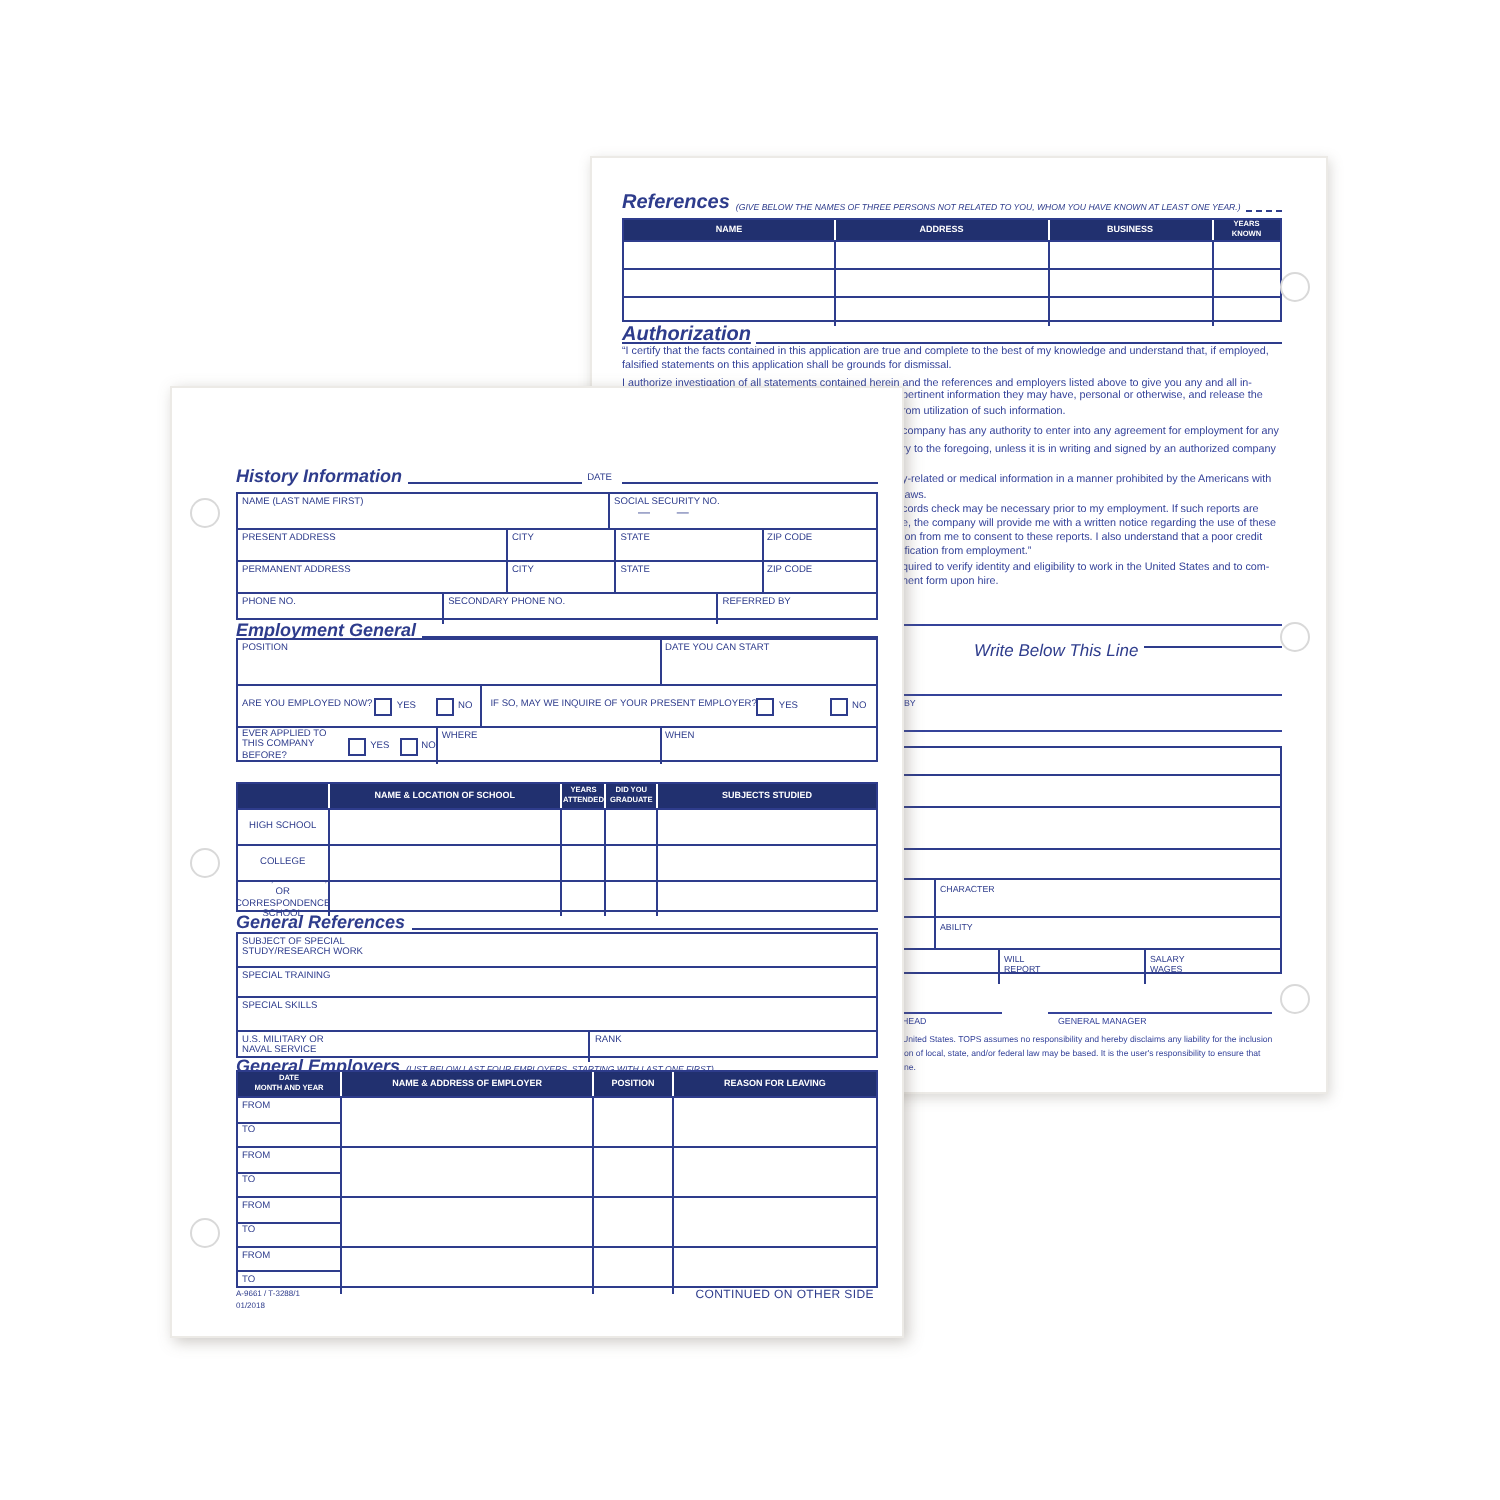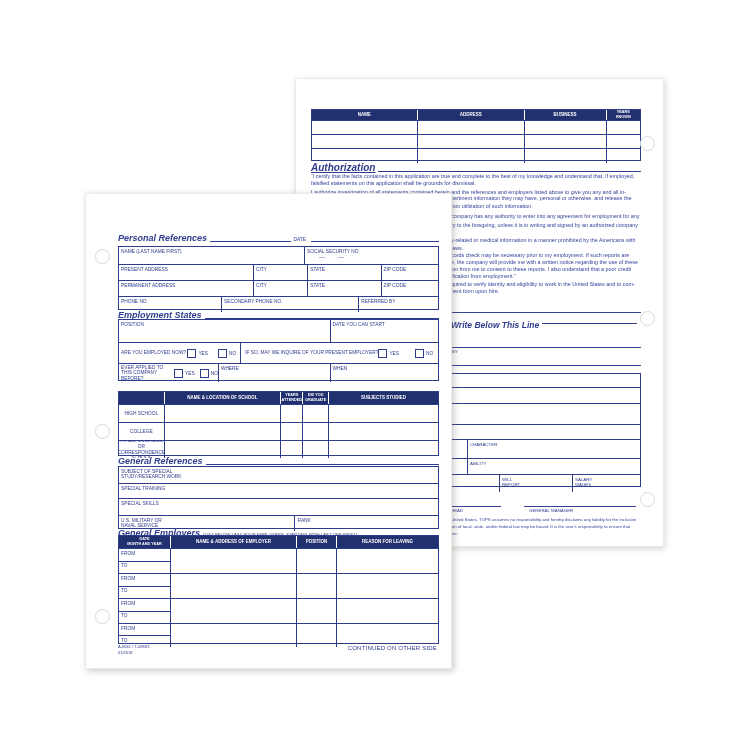--- a/index.html
+++ b/index.html
@@ -37,27 +37,32 @@
   .rowlab{display:flex;align-items:center;justify-content:center;text-align:center;font-size:4.8px;color:var(--navy);line-height:1.25;}
   .cb{display:inline-block;width:7px;height:7px;border:1px solid var(--navy);background:#fff;vertical-align:middle;margin-right:2px;}
   .cbl{font-size:4.8px;color:var(--navy);vertical-align:middle;}
   .cbgroup{display:inline-flex;align-items:center;}
   .ptext{font-size:5.4px;color:var(--ink);line-height:7.2px;margin:0;}
   .frag{position:absolute;left:155px;right:20px;font-size:5.4px;color:var(--ink);white-space:nowrap;overflow:hidden;}
   .hline{position:absolute;border-top:1px solid var(--ink);}
   .tinylbl{font-size:4.4px;color:var(--ink);}
   .footcode{font-size:4px;color:var(--navy);line-height:1.5;}
   .continued{font-size:6px;color:var(--navy);letter-spacing:.2px;}
-  .wbl{font-size:8.5px;font-weight:bold;font-style:italic;color:var(--navy);white-space:nowrap;}
+  .wbl{font-size:8.5px;font-weight:normal;font-style:italic;color:var(--navy);white-space:nowrap;margin-left:36px;}
 </style>
 </head>
 <body>
 
 <div class="sheet back">
 
+  <div class="sechead abs" style="top:18px;left:15px;right:22px;">
+    <span class="hd" style="font-size:10px;">References</span>
+    <span class="note">(GIVE BELOW THE NAMES OF THREE PERSONS NOT RELATED TO YOU, WHOM YOU HAVE KNOWN AT LEAST ONE YEAR.)</span>
+    <span class="rule dash"></span>
+  </div>
 
   <div class="tbl abs" style="top:30px;left:15px;right:22px;height:50px;">
     <div class="trow hrow" style="height:10px;">
       <div class="hcell" style="width:32%;">NAME</div>
       <div class="hcell" style="width:32.5%;">ADDRESS</div>
       <div class="hcell" style="width:25%;">BUSINESS</div>
       <div class="hcell pre" style="width:10.5%;font-size:3.8px;">YEARS
 KNOWN</div>
     </div>
     <div class="trow" style="height:13px;">
@@ -163,21 +168,21 @@
 
   <div class="hole" style="right:8px;top:57px;"></div>
   <div class="hole" style="right:8px;top:232px;"></div>
   <div class="hole" style="right:8px;top:413px;"></div>
 </div>
 
 <div class="sheet front">
 
 
   <div class="sechead abs" style="top:40px;left:32px;right:12px;">
-    <span class="hd">Personal References</span>
+    <span class="hd">History Information</span>
     <span class="rule"></span>
     <span class="lbl" style="padding:0;margin:0 2px 0 3px;">DATE</span>
     <span class="rule" style="flex:0 0 128px;"></span>
   </div>
 
   <div class="tbl abs" style="top:52px;left:32px;right:12px;height:62px;">
     <div class="trow" style="height:17px;">
       <div class="cell" style="width:58%;">
         <span class="lbl">NAME (LAST NAME FIRST)</span>
       </div>
@@ -221,21 +226,21 @@
       <div class="cell" style="width:43%;">
           <span class="lbl">SECONDARY PHONE NO.</span>
         </div>
       <div class="cell" style="width:25%;">
           <span class="lbl">REFERRED BY</span>
         </div>
     </div>
   </div>
 
   <div class="sechead abs" style="top:117px;left:32px;right:12px;">
-    <span class="hd">Employment States</span>
+    <span class="hd">Employment General</span>
     <span class="rule"></span>
   </div>
 
   <div class="tbl abs" style="top:125px;left:32px;right:12px;height:60px;">
     <div class="trow" style="height:22px;">
       <div class="cell" style="width:66%;">
           <span class="lbl">POSITION</span>
         </div>
       <div class="cell" style="width:34%;">
           <span class="lbl">DATE YOU CAN START</span>

